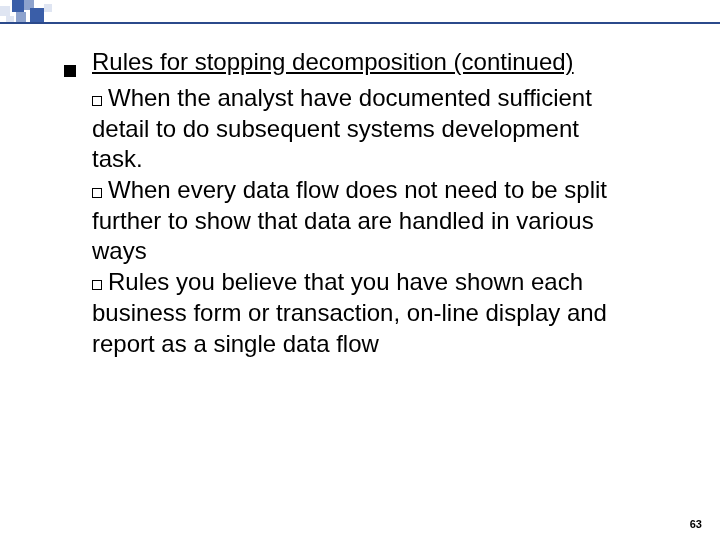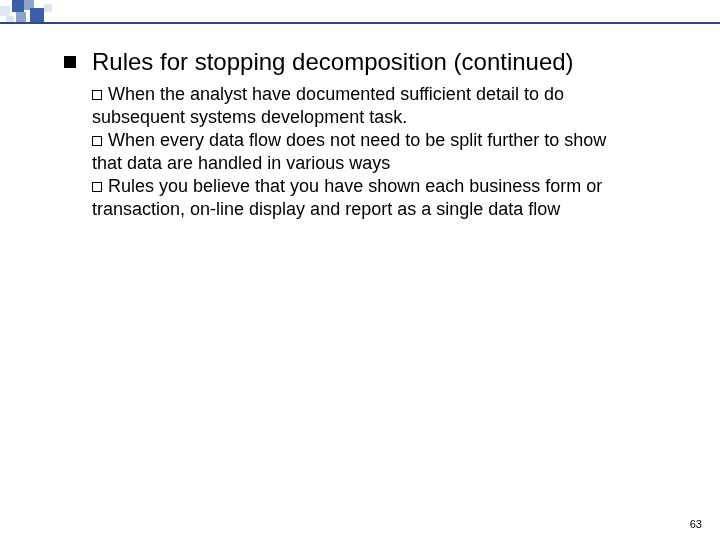--- a/index.html
+++ b/index.html
@@ -38,39 +38,40 @@
   }
 
   .content {
     position: absolute;
     top: 48px;
     left: 64px;
     right: 48px;
   }
   .title-row {
     display: flex;
-    align-items: flex-start;
+    align-items: flex-end;
+    text-decoration: underline;
   }
   .bullet-solid {
     width: 12px;
     height: 12px;
     background: #000;
     flex: 0 0 auto;
     margin-top: 8px;
     margin-right: 16px;
   }
   .title {
     font-size: 24px;
     line-height: 1.2;
     color: #000;
   }
   .subs {
     margin-left: 28px;
     margin-top: 6px;
-    font-size: 18px;
+    font-size: 24px;
     line-height: 1.28;
     color: #000;
     max-width: 540px;
   }
   .sub {
     margin-bottom: 0px;
   }
   .hollow {
     display: inline-block;
     width: 10px;
@@ -78,21 +79,21 @@
     border: 1.5px solid #000;
     box-sizing: border-box;
     margin-right: 6px;
     vertical-align: 0px;
   }
   .pagenum {
     position: absolute;
     right: 18px;
     bottom: 10px;
     font-size: 11px;
-    font-weight: normal;
+    font-weight: bold;
     color: #000;
   }
 </style>
 </head>
 <body>
 
 <div class="corner">
   <span class="sq dark" style="left:12px; top:0px;  width:12px; height:12px;"></span>
   <span class="sq mid" style="left:24px; top:0px;  width:10px; height:10px;"></span>
   <span class="sq lite" style="left:0px;  top:6px;  width:10px; height:10px;"></span>

